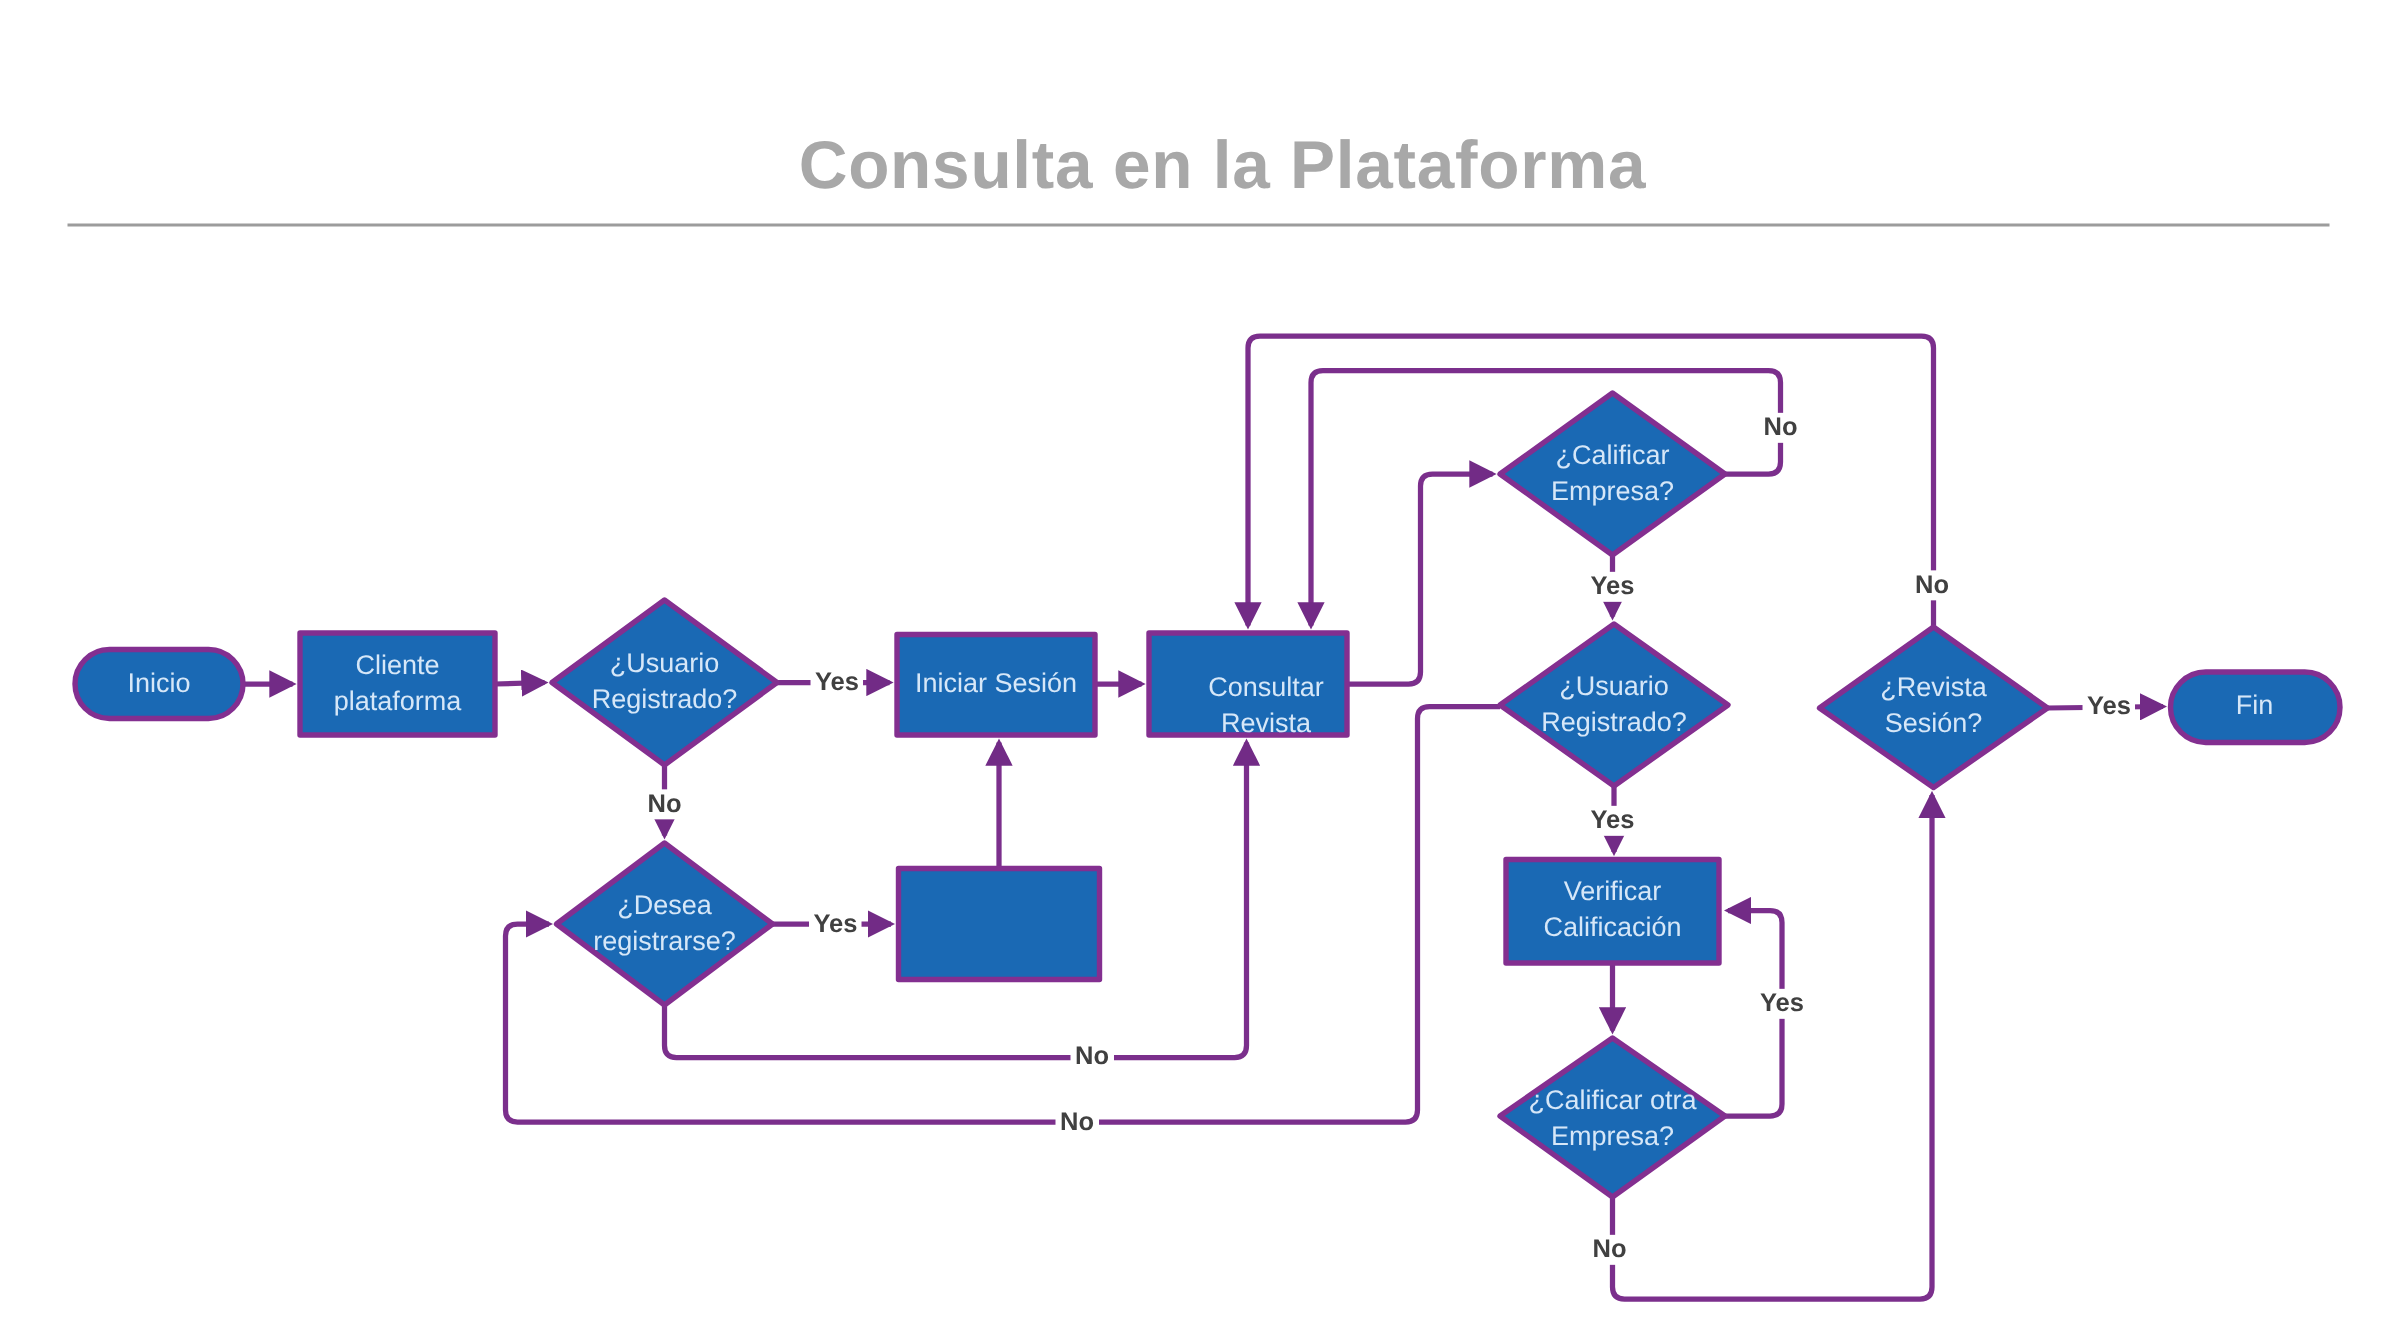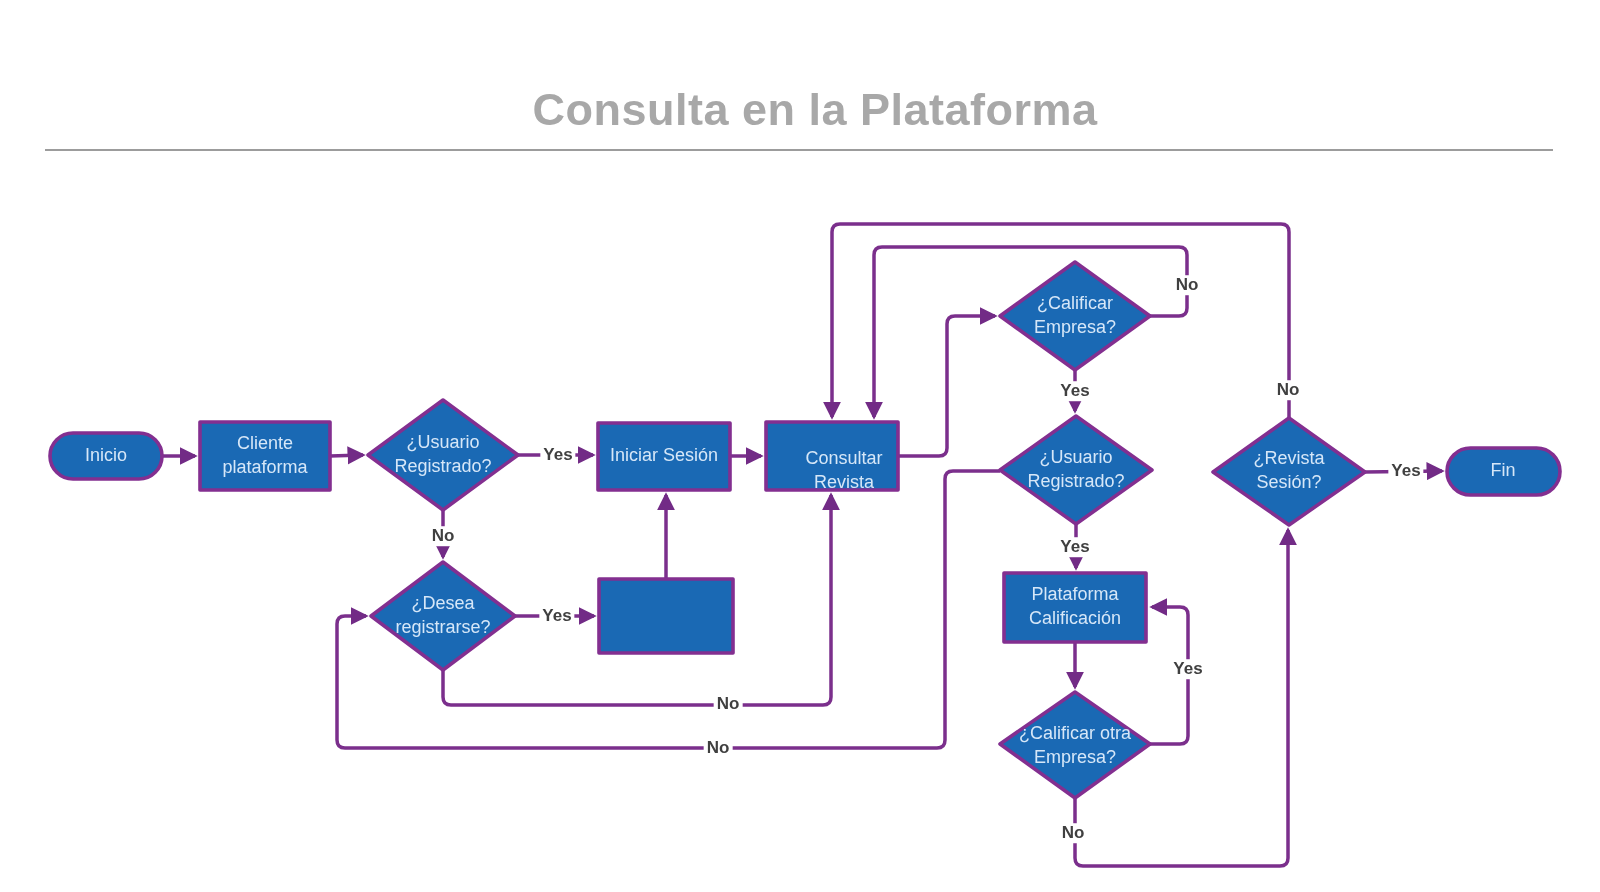--- a/index.html
+++ b/index.html
@@ -119,21 +119,21 @@
     <rect class="shape" x="599" y="579" width="134" height="74"></rect>
   </svg>
 
   <div class="node-label" style="left:106px; top:456px; max-width:100px;">Inicio</div>
   <div class="node-label" style="left:265px; top:456px; max-width:92px;">Cliente plataforma</div>
   <div class="node-label" style="left:443px; top:455px; max-width:120px;">¿Usuario Registrado?</div>
   <div class="node-label" style="left:664px; top:456px; max-width:128px;text-align:right;">Iniciar Sesión</div>
   <div class="node-label" style="left:844px; top:456px; max-width:100px;margin-top:15px;">Consultar Revista</div>
   <div class="node-label" style="left:1075px; top:316px; max-width:110px;">¿Calificar Empresa?</div>
   <div class="node-label" style="left:1076px; top:470px; max-width:120px;">¿Usuario Registrado?</div>
-  <div class="node-label" style="left:1075px; top:607px; max-width:120px;">Plataforma Calificación</div>
+  <div class="node-label" style="left:1075px; top:607px; max-width:120px;">Verificar Calificación</div>
   <div class="node-label" style="left:1075px; top:746px; max-width:145px;">¿Calificar otra Empresa?</div>
   <div class="node-label" style="left:1289px; top:471px; max-width:95px;">¿Revista Sesión?</div>
   <div class="node-label" style="left:1503px; top:471px; max-width:100px;">Fin</div>
   <div class="node-label" style="left:443px; top:616px; max-width:125px;">¿Desea registrarse?</div>
 
   <div class="edge-label" style="left:558px; top:455px;">Yes</div>
   <div class="edge-label" style="left:443px; top:536px;">No</div>
   <div class="edge-label" style="left:557px; top:616px;">Yes</div>
   <div class="edge-label" style="left:728px; top:704px;">No</div>
   <div class="edge-label" style="left:718px; top:748px;">No</div>

